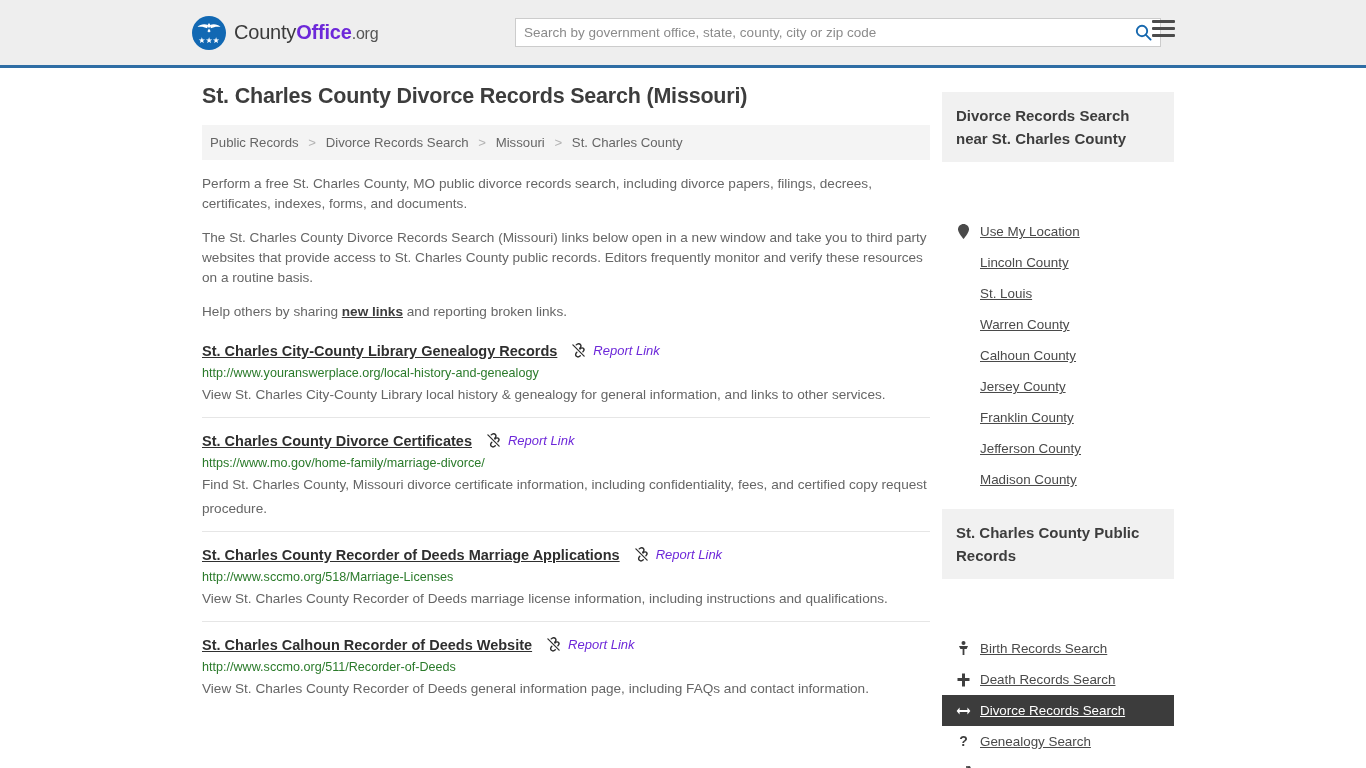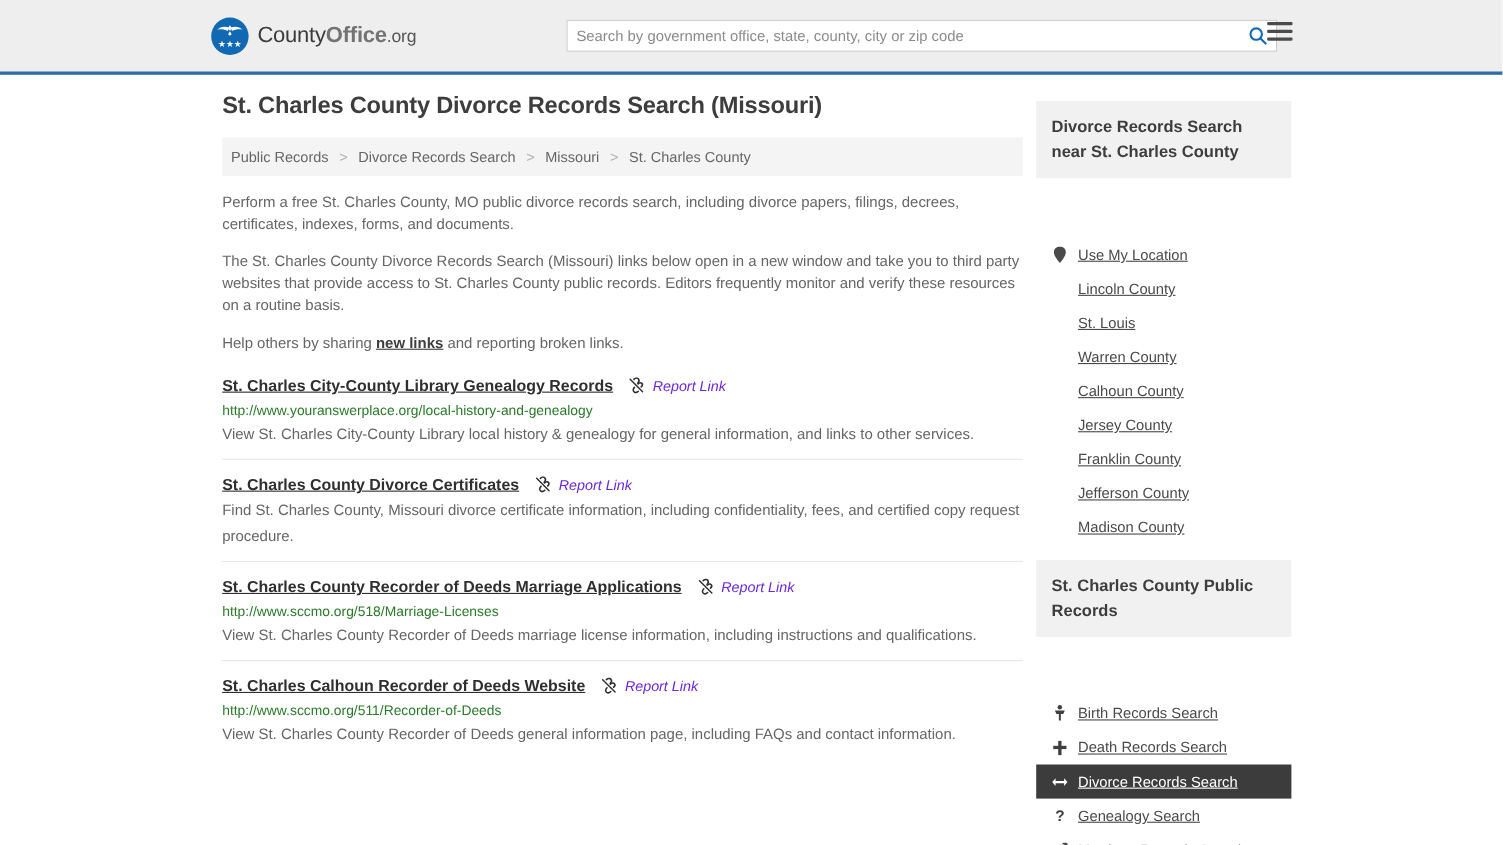--- a/index.html
+++ b/index.html
@@ -51,21 +51,21 @@
     letter-spacing: 0px;
     line-height: 8px;
   }
   .brand-text {
     font-size: 20px;
     color: #333333;
     letter-spacing: -0.2px;
     white-space: nowrap;
   }
   .brand-text .b-county { color: #3b3b3b; }
-  .brand-text .b-office { color: #737373; font-weight: bold; }
+  .brand-text .b-office { color: #6d28d9; font-weight: bold; }
   .brand-text .b-org { color: #555555; font-size: 16px; text-align: center; }
 
   .search-wrap {
     position: absolute;
     left: 515px;
     top: 18px;
     width: 646px;
     height: 29px;
     background: #ffffff;
     border: 1px solid #cccccc;
@@ -328,20 +328,21 @@
             <div class="report-link">
               <svg width="15" height="15" viewBox="0 0 16 16">
                 <path d="M6.2 9.8 C4.6 11.4 4.6 13.2 5.8 14.2 C7 15.2 8.6 14.8 9.9 13.5" fill="none" stroke="#2f2f2f" stroke-width="1.5" stroke-linecap="round"></path>
                 <path d="M9.8 6.2 C11.4 4.6 13.2 4.6 14.2 5.8 C15.2 7 14.8 8.6 13.5 9.9" fill="none" stroke="#2f2f2f" stroke-width="1.5" stroke-linecap="round" transform="translate(-4.2,-4.2)"></path>
                 <path d="M2 2 L14 14" stroke="#2f2f2f" stroke-width="1.4" stroke-linecap="round"></path>
                 <path d="M9.6 6.4 C11.1 4.9 12.6 5 13.4 5.9 C14.2 6.8 13.9 8.2 12.7 9.3" fill="none" stroke="#2f2f2f" stroke-width="1.5" stroke-linecap="round"></path>
               </svg>
               <span class="rl-label">Report Link</span>
             </div>
           </div>
+          <div class="result-url">https://www.mo.gov/home-family/marriage-divorce/</div>
           <div class="result-desc">Find St. Charles County, Missouri divorce certificate information, including confidentiality, fees, and certified copy request procedure.</div>
         </div>
         <div class="result">
           <div class="result-head">
             <a class="result-title">St. Charles County Recorder of Deeds Marriage Applications</a>
             <div class="report-link">
               <svg width="15" height="15" viewBox="0 0 16 16">
                 <path d="M6.2 9.8 C4.6 11.4 4.6 13.2 5.8 14.2 C7 15.2 8.6 14.8 9.9 13.5" fill="none" stroke="#2f2f2f" stroke-width="1.5" stroke-linecap="round"></path>
                 <path d="M9.8 6.2 C11.4 4.6 13.2 4.6 14.2 5.8 C15.2 7 14.8 8.6 13.5 9.9" fill="none" stroke="#2f2f2f" stroke-width="1.5" stroke-linecap="round" transform="translate(-4.2,-4.2)"></path>
                 <path d="M2 2 L14 14" stroke="#2f2f2f" stroke-width="1.4" stroke-linecap="round"></path>

